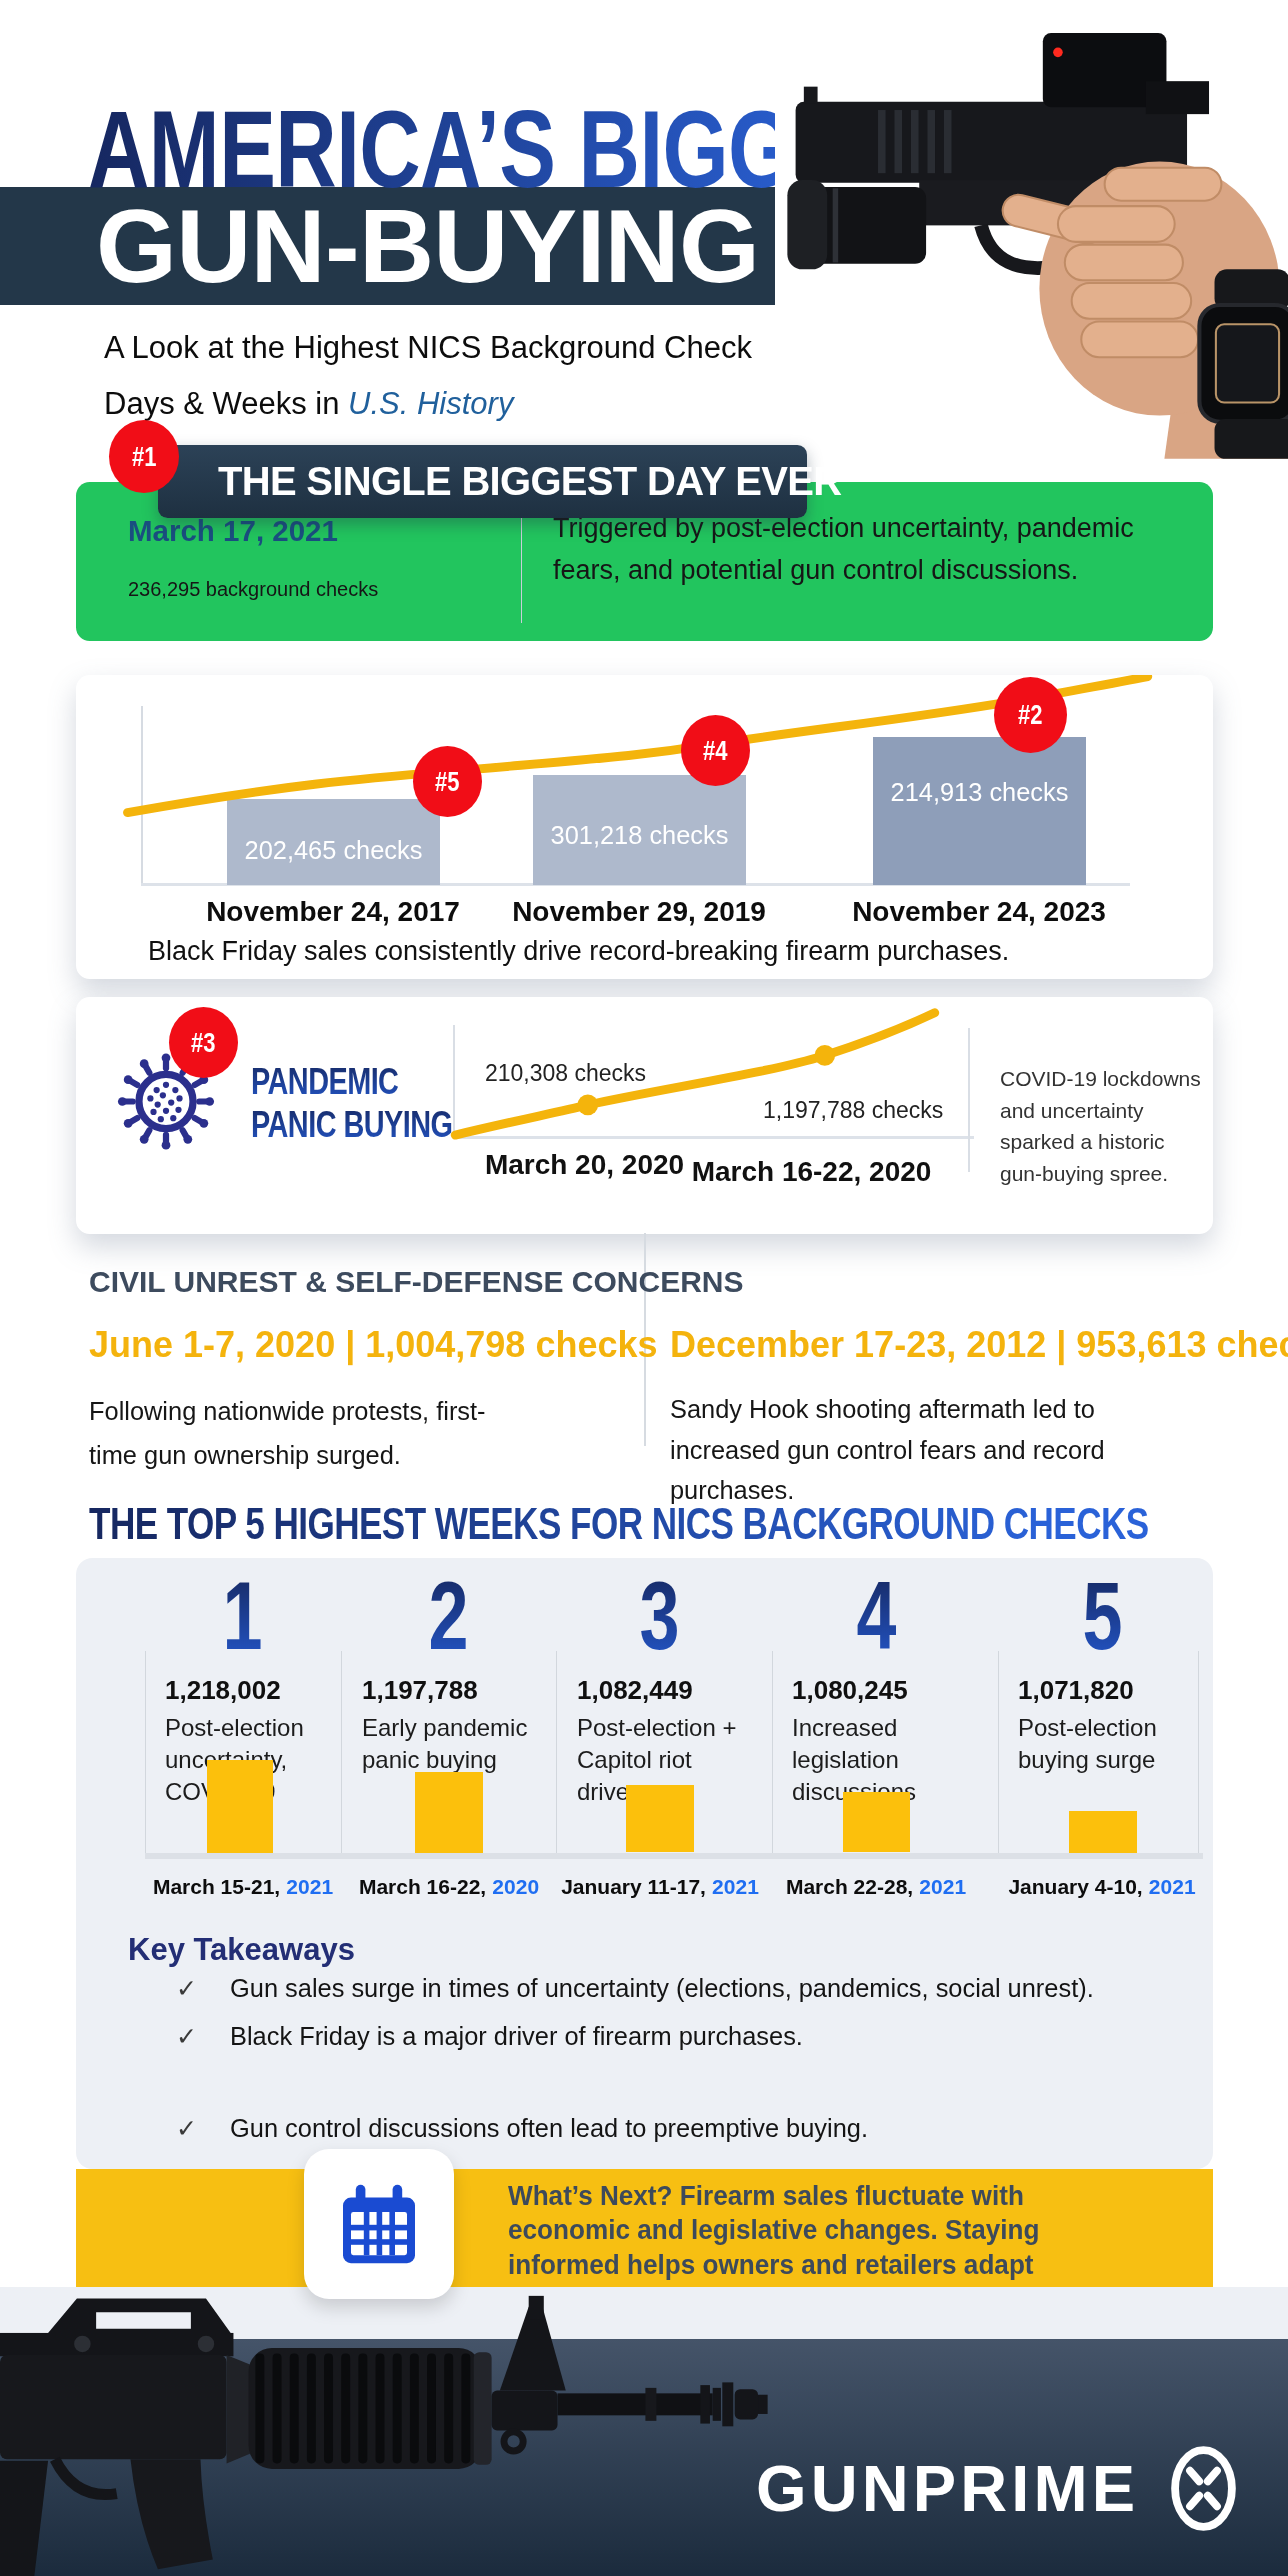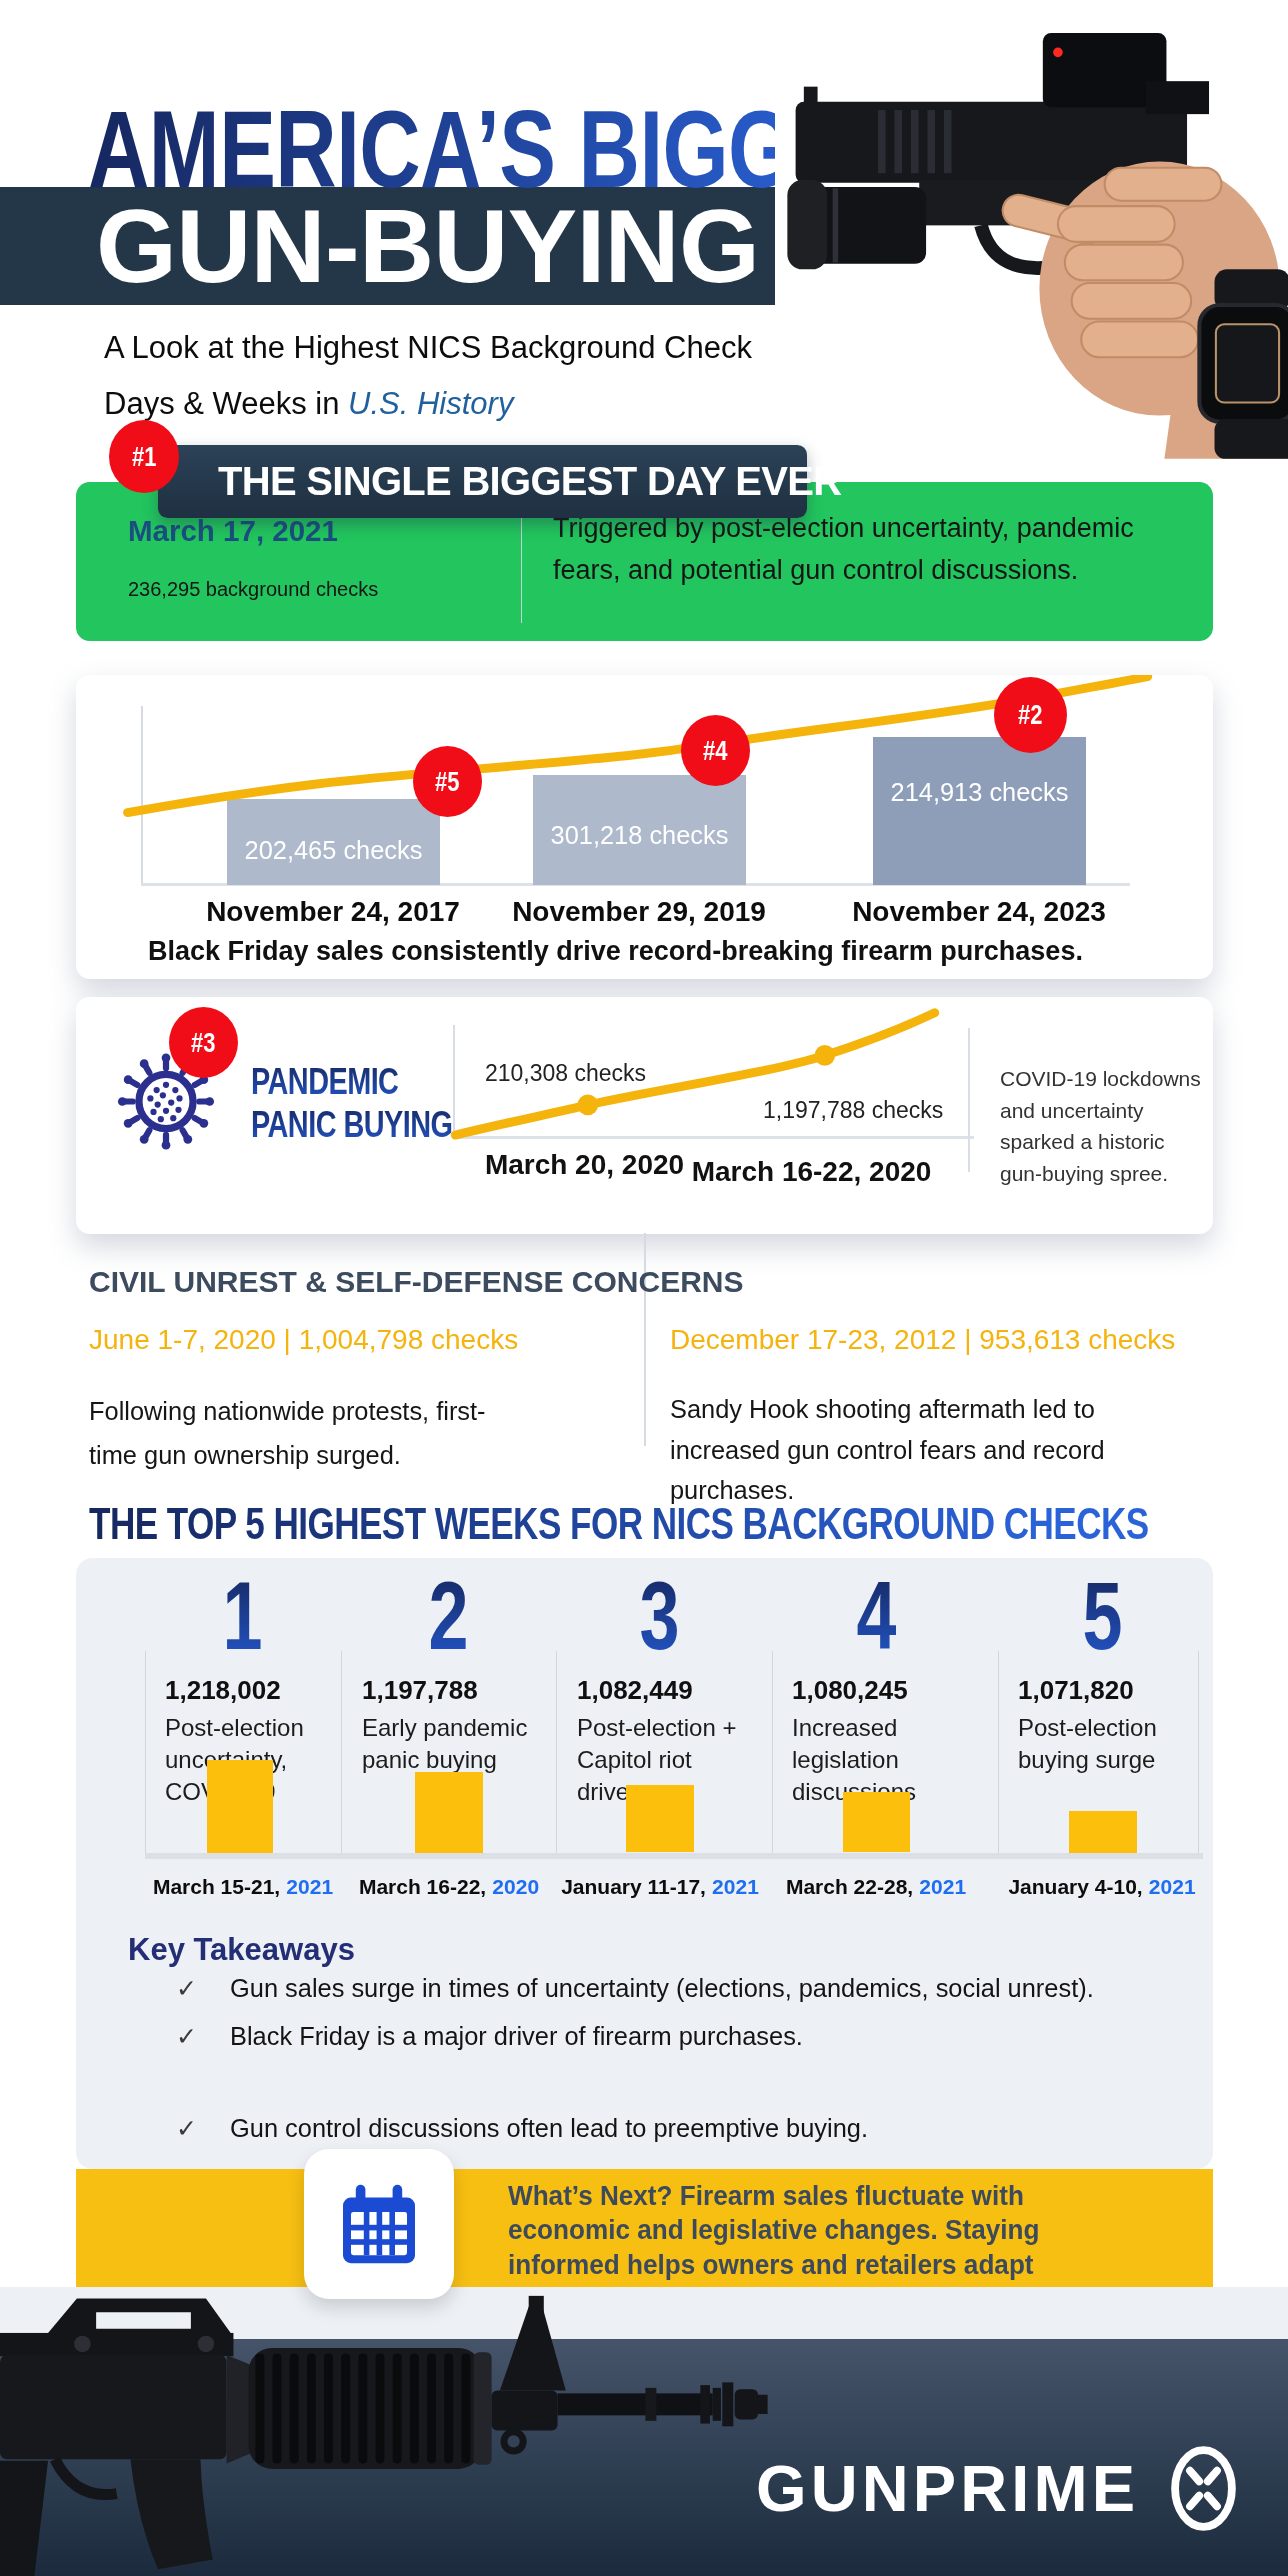--- a/index.html
+++ b/index.html
@@ -17,21 +17,21 @@
   .badge{border-radius:50%;background:#f10d17;color:#fff;display:flex;align-items:center;justify-content:center;
          font-weight:700;font-size:27.5px;z-index:5;}
   .badge>span{transform:scaleX(.8);}
   .graybar{background:#aeb9cc;}
   .graybar-dark{background:#8e9eb9;}
   .bar-label{color:#fff;font-size:25.4px;text-align:center;}
   .bf-date{font-weight:700;font-size:28px;color:#0d0d0d;text-align:center;}
   .ybar{background:#fcc00c;}
   .vline{background:#d2d7dd;}
   .col-head{font-size:30px;color:#3d4b5e;}
-  .stat-yellow{font-weight:400;font-size:28px;color:#f4b30d;white-space:nowrap;}
+  .stat-yellow{font-weight:700;font-size:36px;color:#f4b30d;white-space:nowrap;}
   .body-text{font-size:25.4px;line-height:1.75;color:#161616;}
   .t5-value{font-weight:700;font-size:26px;color:#101010;}
   .t5-desc{font-size:24px;line-height:1.34;color:#1c1c1c;}
   .t5-date{font-weight:700;font-size:21px;color:#0d0d0d;text-align:center;white-space:nowrap;}
   .t5-year{color:#1f6ef2;margin-left:6.2px;}
   .tk-item{font-size:25.4px;color:#141414;white-space:nowrap;}
   .check{font-size:25px;color:#3a3a3a;}
 </style>
 </head>
 <body>
@@ -125,21 +125,21 @@
         <span>#4</span>
       </div>
     <div class="abs badge" style="left:918px;top:2.1px;width:73px;height:76px;">
         <span>#2</span>
       </div>
 
     <div class="abs bf-date" style="left:106px;top:221px;width:302px;">November 24, 2017</div>
     <div class="abs bf-date" style="left:412px;top:221px;width:302px;">November 29, 2019</div>
     <div class="abs bf-date" style="left:752px;top:221px;width:302px;">November 24, 2023</div>
 
-    <div class="abs" style="left:72px;top:261px;font-size:27px;color:#111;font-weight:bold;">Black Friday sales consistently drive record-breaking firearm purchases.</div>
+    <div class="abs" style="left:72px;top:261px;font-size:27px;color:#111;">Black Friday sales consistently drive record-breaking firearm purchases.</div>
   </div>
 
   <div class="abs card-white" style="left:76px;top:997px;width:1137px;height:237px;">
     <svg class="abs" style="left:38px;top:50px;" width="104" height="109" viewBox="0 0 100 100">
       <g stroke="#2b2f8d" stroke-width="6" stroke-linecap="round">
         <line x1="82" y1="50" x2="92" y2="50"></line>
           <line x1="77.7" y1="66" x2="86.4" y2="71"></line>
         <line x1="66" y1="77.7" x2="71" y2="86.4"></line>
           <line x1="50" y1="82" x2="50" y2="92"></line>
         <line x1="34" y1="77.7" x2="29" y2="86.4"></line>

